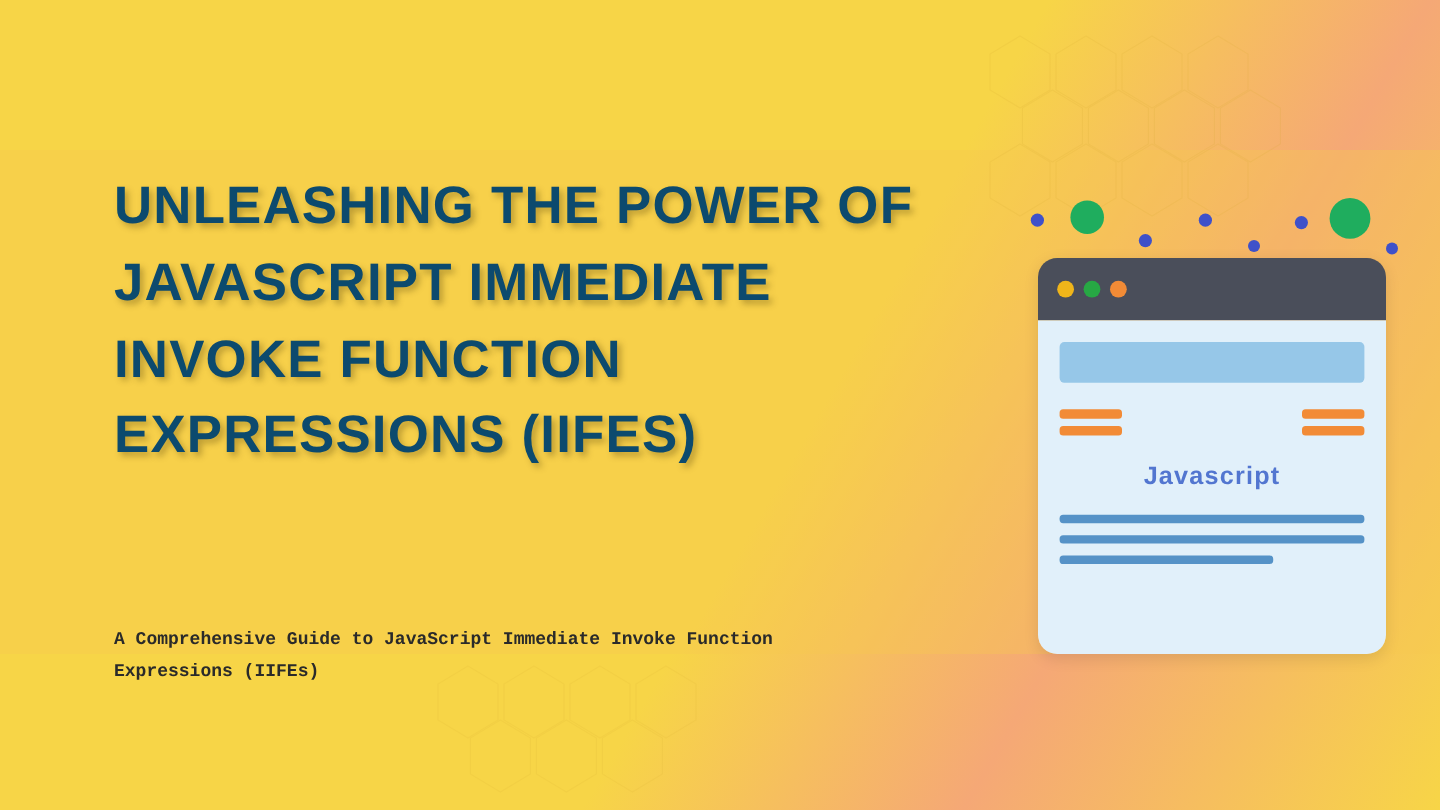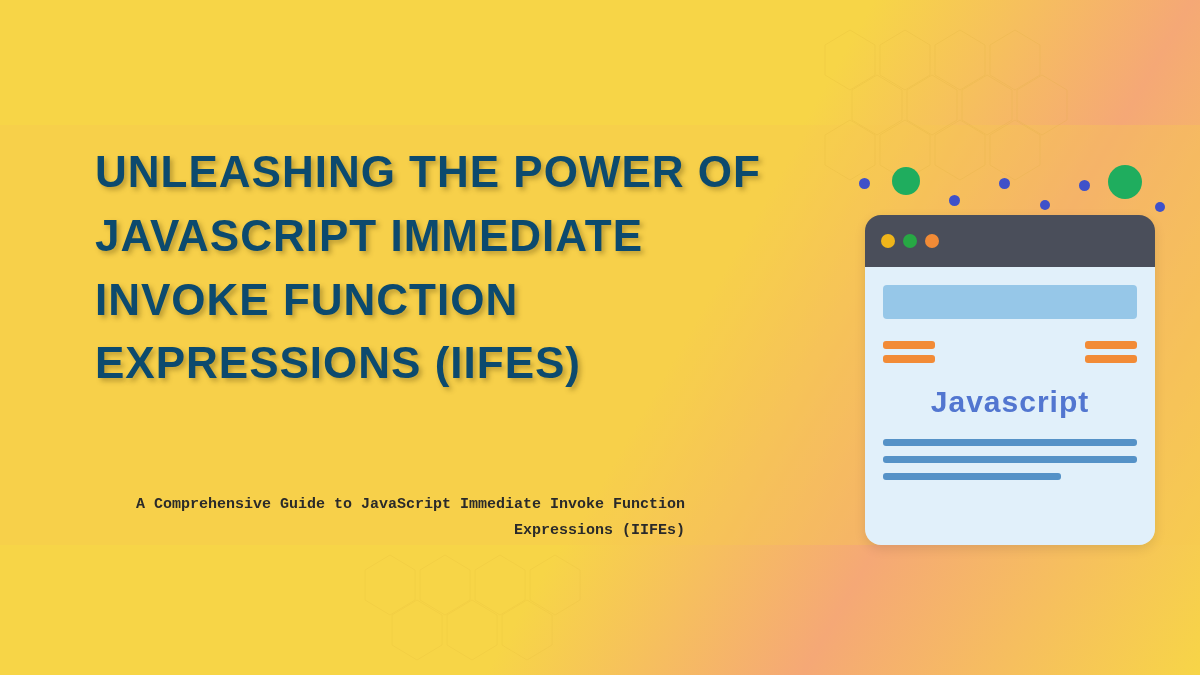--- a/index.html
+++ b/index.html
@@ -44,28 +44,27 @@
       letter-spacing: 1px;
       line-height: 1.45;
       color: #0c4a6e;
       text-shadow: 3px 3px 5px rgba(80, 60, 10, 0.35);
       max-width: 720px;
       text-transform: uppercase;
     }
     .subtitle {
       position: absolute;
       left: 95px;
-      top: 492px;
+      top: 521px;
       font-family: 'Courier New', monospace;
       font-size: 15px;
       font-weight: bold;
       color: #2a2a2a;
       max-width: 590px;
       line-height: 1.7;
-      text-align: right;
     }
     .browser-window {
       position: absolute;
       right: 45px;
       top: 215px;
       width: 290px;
       height: 330px;
       border-radius: 16px;
       overflow: hidden;
       box-shadow: 0 4px 12px rgba(0,0,0,0.1);
@@ -109,21 +108,21 @@
       flex-direction: column;
       gap: 6px;
     }
     .orange-bar {
       width: 52px;
       height: 8px;
       background: #f28b36;
       border-radius: 3px;
     }
     .js-label {
-      font-size: 30px;
+      font-size: 21px;
       font-weight: 600;
       color: #5276d0;
       text-align: center;
       letter-spacing: 1px;
       margin-top: 4px;
     }
     .blue-lines {
       display: flex;
       flex-direction: column;
       gap: 10px;

